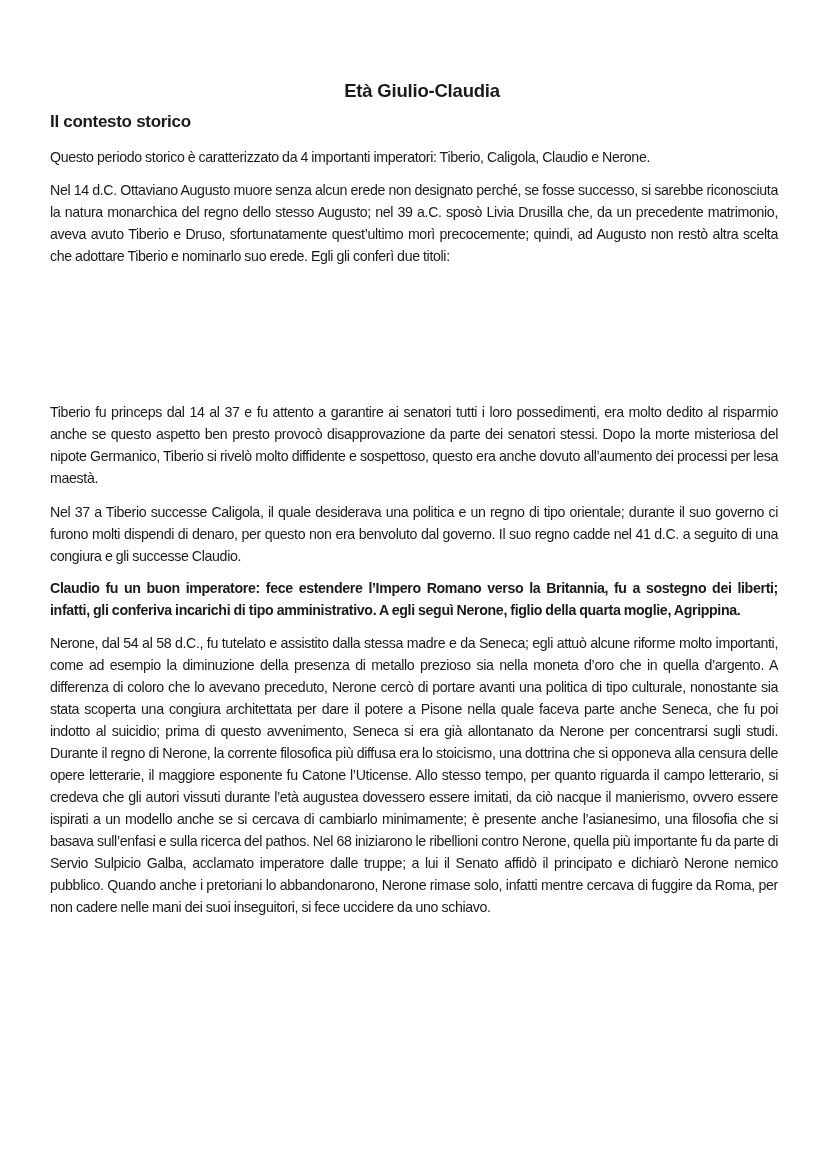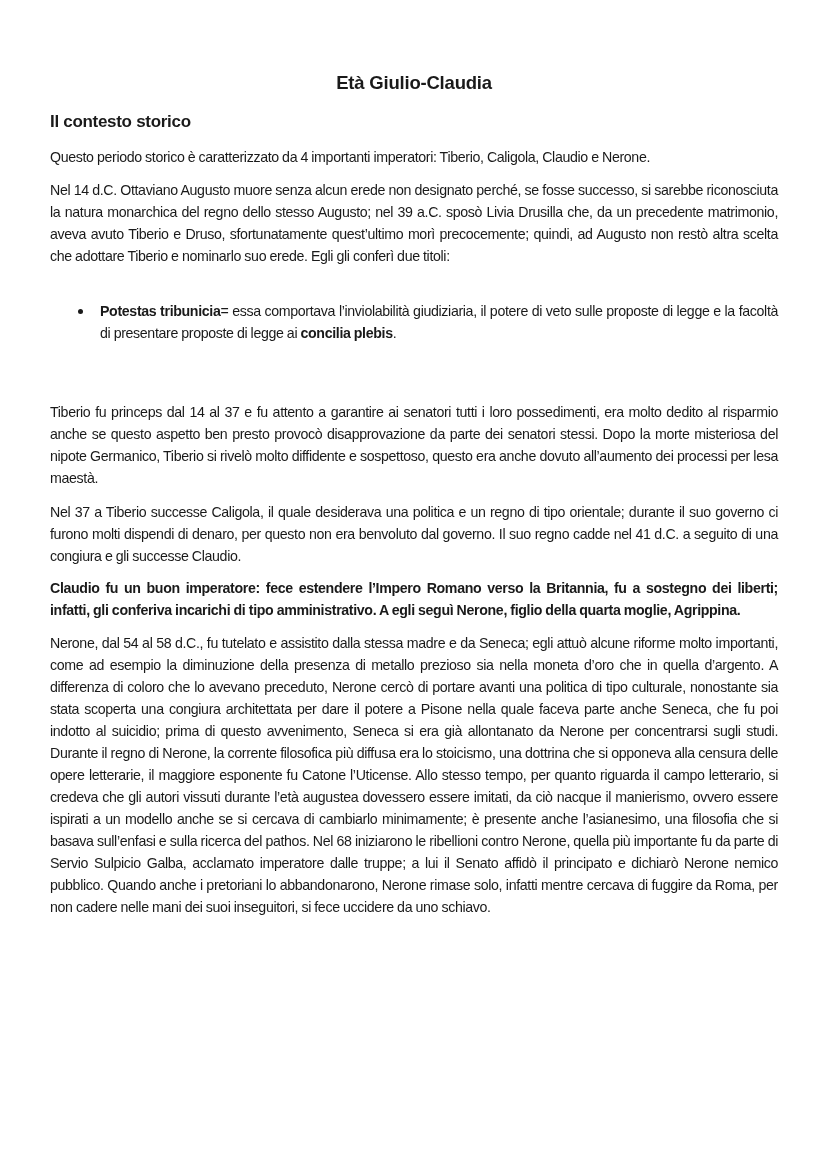--- a/index.html
+++ b/index.html
@@ -23,21 +23,21 @@
     }
     .title {
       position: absolute;
       top: 72px;
       left: 0;
       width: 728px;
       text-align: center;
       font-weight: bold;
       font-size: 18.5px;
       letter-spacing: -0.2px;
-      margin: 0;
+      margin: 8px;
     }
     .section-heading {
       position: absolute;
       top: 112px;
       left: 0;
       font-weight: bold;
       font-size: 17px;
       letter-spacing: -0.3px;
       margin: 0;
     }
@@ -92,23 +92,20 @@
 
   <h1 class="title">Età Giulio-Claudia</h1>
 
   <h2 class="section-heading">Il contesto storico</h2>
 
   <p class="para last-left" style="top:146px;">Questo periodo storico è caratterizzato da 4 importanti imperatori: Tiberio, Caligola, Claudio e Nerone.</p>
 
   <p class="para last-left" style="top:179px;">Nel 14 d.C. Ottaviano Augusto muore senza alcun erede non designato perché, se fosse successo, si sarebbe riconosciuta la natura monarchica del regno dello stesso Augusto; nel 39 a.C. sposò Livia Drusilla che, da un precedente matrimonio, aveva avuto Tiberio e Druso, sfortunatamente quest’ultimo morì precocemente; quindi, ad Augusto non restò altra scelta che adottare Tiberio e nominarlo suo erede. Egli gli conferì due titoli:</p>
 
   <ul class="bullets">
-    <li class="last-left">
-      <span class="dot"></span><b>Potestas tribunicia</b><span>= essa comportava l’inviolabilità giudiziaria, il potere di veto sulle proposte di legge e la facoltà di presentare proposte di legge ai </span><b>concilia plebis</b><span>.</span>
-    </li>
   </ul>
 
   <p class="para last-left" style="top:401px;">Tiberio fu princeps dal 14 al 37 e fu attento a garantire ai senatori tutti i loro possedimenti, era molto dedito al risparmio anche se questo aspetto ben presto provocò disapprovazione da parte dei senatori stessi. Dopo la morte misteriosa del nipote Germanico, Tiberio si rivelò molto diffidente e sospettoso, questo era anche dovuto all’aumento dei processi per lesa maestà.</p>
 
   <p class="para last-left" style="top:501px;">Nel 37 a Tiberio successe Caligola, il quale desiderava una politica e un regno di tipo orientale; durante il suo governo ci furono molti dispendi di denaro, per questo non era benvoluto dal governo. Il suo regno cadde nel 41 d.C. a seguito di una congiura e gli successe Claudio.</p>
 
   <p class="para last-left" style="top:577px;font-weight:bold;">Claudio fu un buon imperatore: fece estendere l’Impero Romano verso la Britannia, fu a sostegno dei liberti; infatti, gli conferiva incarichi di tipo amministrativo. A egli seguì Nerone, figlio della quarta moglie, Agrippina.</p>
 
   <p class="para last-left" style="top:632px;">Nerone, dal 54 al 58 d.C., fu tutelato e assistito dalla stessa madre e da Seneca; egli attuò alcune riforme molto importanti, come ad esempio la diminuzione della presenza di metallo prezioso sia nella moneta d’oro che in quella d’argento. A differenza di coloro che lo avevano preceduto, Nerone cercò di portare avanti una politica di tipo culturale, nonostante sia stata scoperta una congiura architettata per dare il potere a Pisone nella quale faceva parte anche Seneca, che fu poi indotto al suicidio; prima di questo avvenimento, Seneca si era già allontanato da Nerone per concentrarsi sugli studi. Durante il regno di Nerone, la corrente filosofica più diffusa era lo stoicismo, una dottrina che si opponeva alla censura delle opere letterarie, il maggiore esponente fu Catone l’Uticense. Allo stesso tempo, per quanto riguarda il campo letterario, si credeva che gli autori vissuti durante l’età augustea dovessero essere imitati, da ciò nacque il manierismo, ovvero essere ispirati a un modello anche se si cercava di cambiarlo minimamente; è presente anche l’asianesimo, una filosofia che si basava sull’enfasi e sulla ricerca del pathos. Nel 68 iniziarono le ribellioni contro Nerone, quella più importante fu da parte di Servio Sulpicio Galba, acclamato imperatore dalle truppe; a lui il Senato affidò il principato e dichiarò Nerone nemico pubblico. Quando anche i pretoriani lo abbandonarono, Nerone rimase solo, infatti mentre cercava di fuggire da Roma, per non cadere nelle mani dei suoi inseguitori, si fece uccidere da uno schiavo.</p>
 

